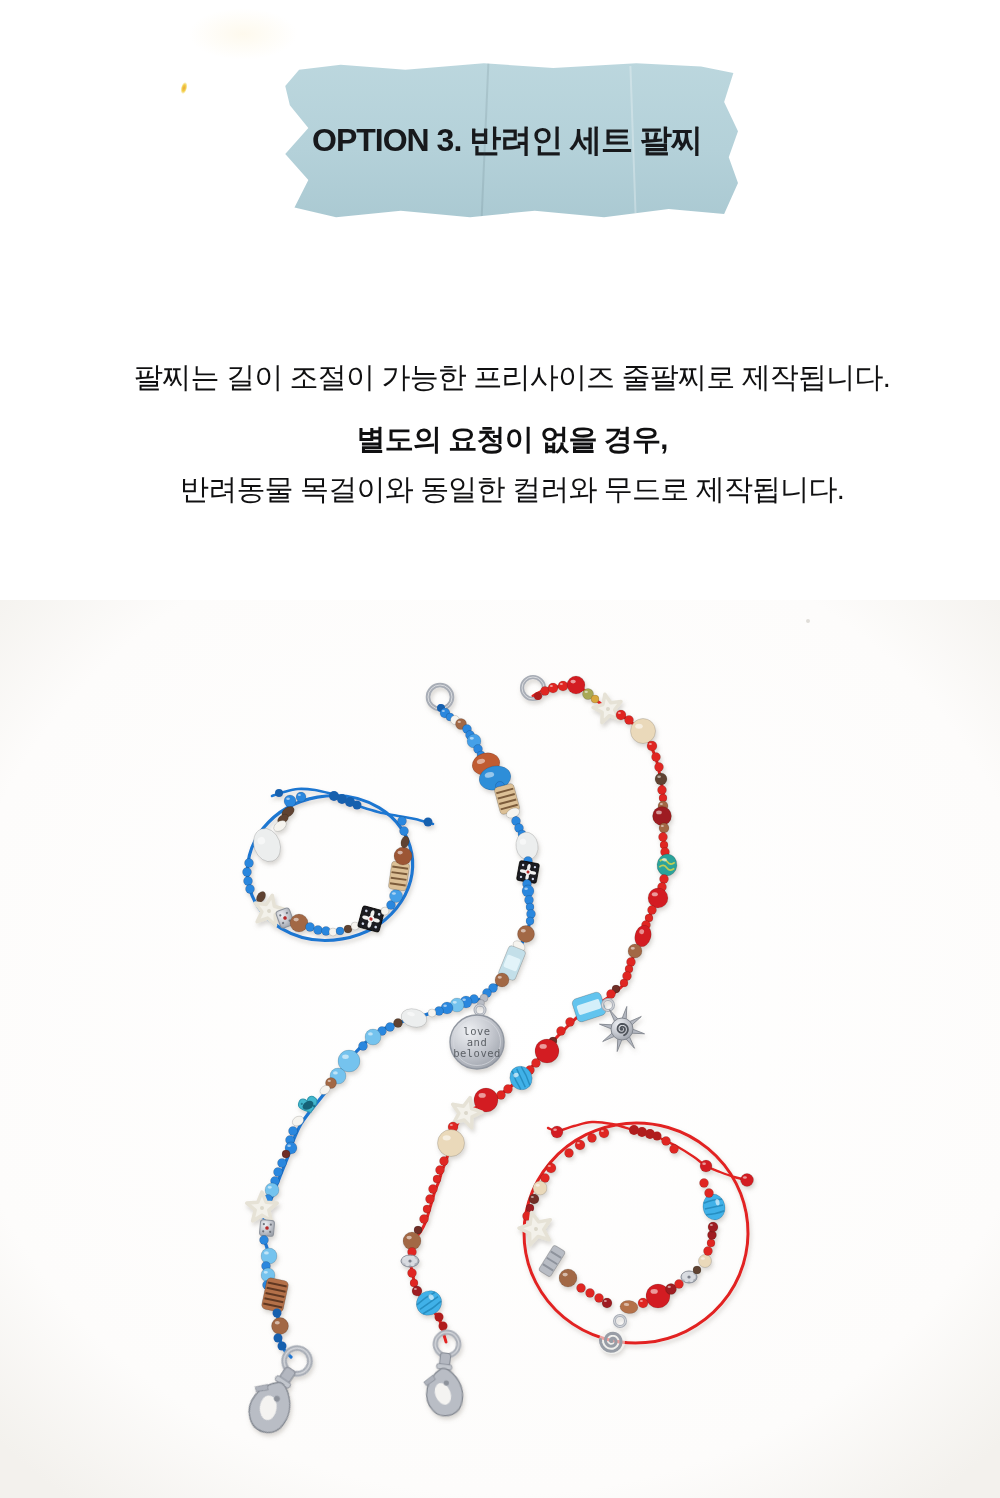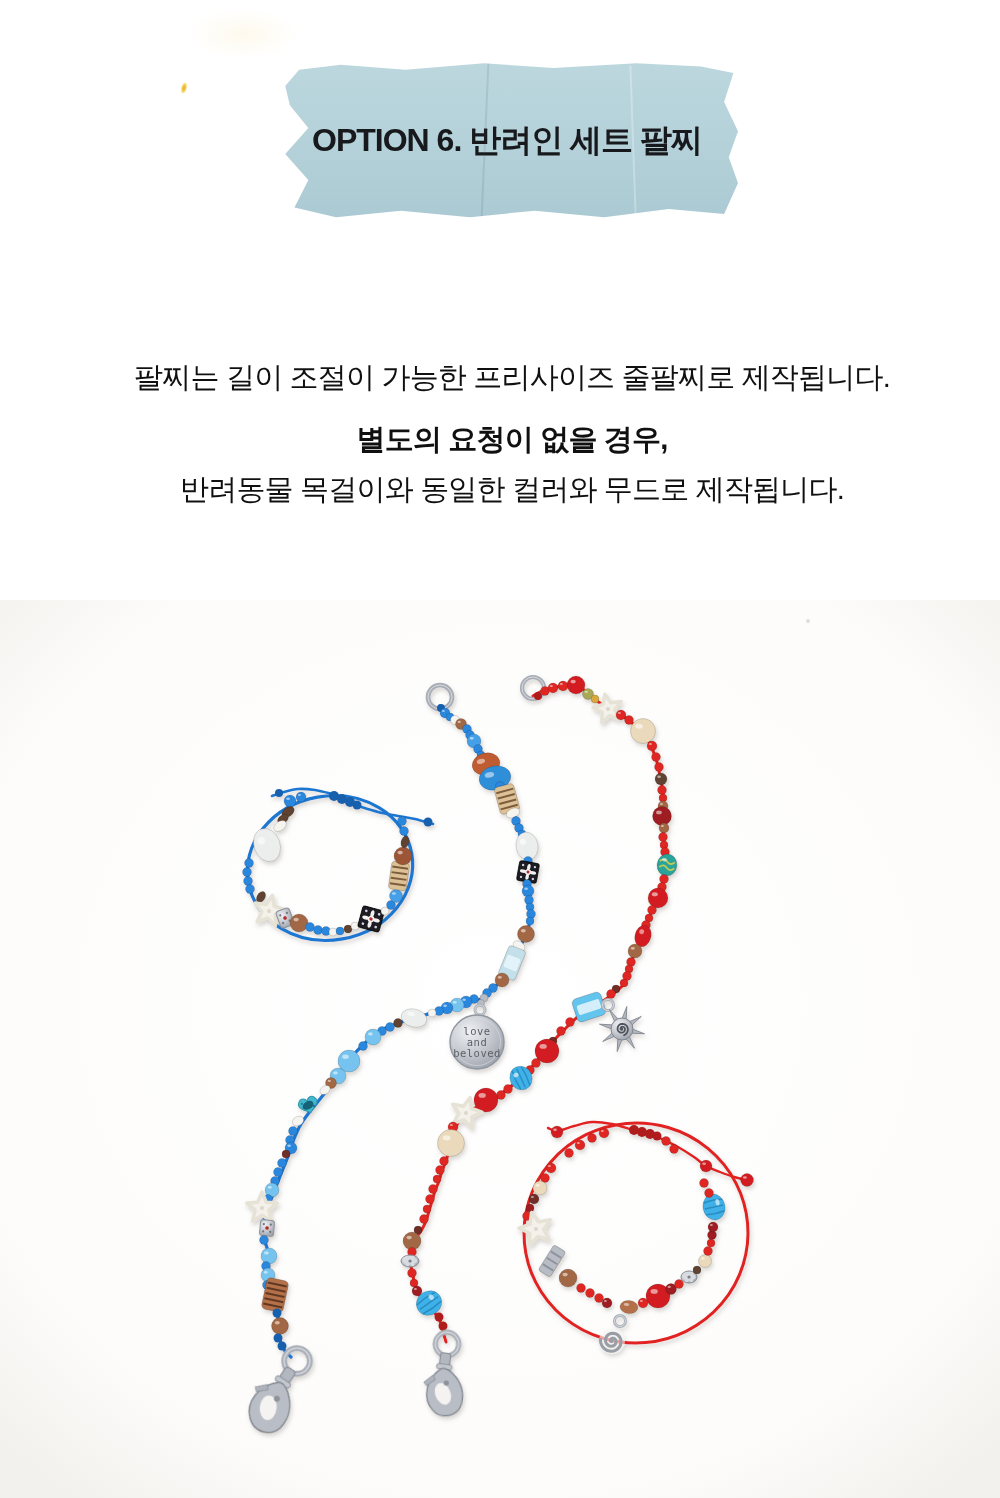--- a/index.html
+++ b/index.html
@@ -30,21 +30,21 @@
 </head>
 <body>
 
 <div class="page">
   <div class="smudge"></div>
   <div class="fleck"></div>
 
   <div class="tape">
     <div class="crease1"></div>
     <div class="crease2"></div>
-    <span class="tape-title">OPTION 6. 반려인 세트 팔찌</span>
+    <span class="tape-title">OPTION 3. 반려인 세트 팔찌</span>
   </div>
 
   <p class="desc-line" id="l1">팔찌는 길이 조절이 가능한 프리사이즈 줄팔찌로 제작됩니다.</p>
   <p class="desc-line" id="l2">별도의 요청이 없을 경우,</p>
   <p class="desc-line" id="l3">반려동물 목걸이와 동일한 컬러와 무드로 제작됩니다.</p>
 
   <svg class="photo" width="1000" height="1498" viewBox="0 0 1000 1498">
     <defs>
       <radialGradient id="gs" cx="35%" cy="30%" r="75%">
         <stop offset="0%" stop-color="#eef0f3"></stop>

